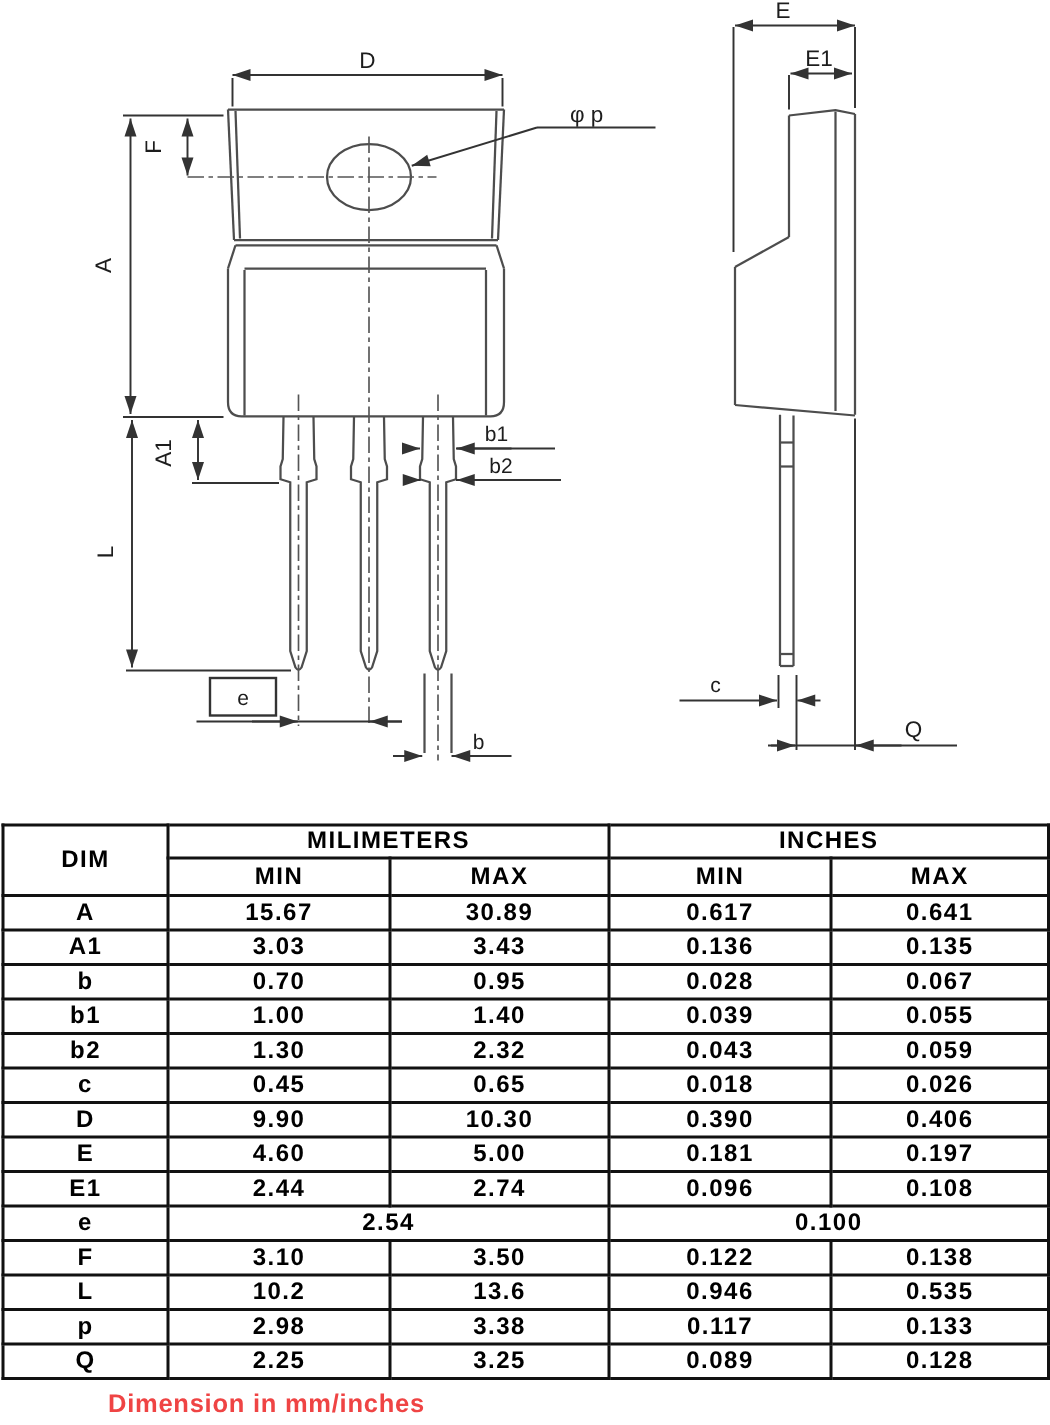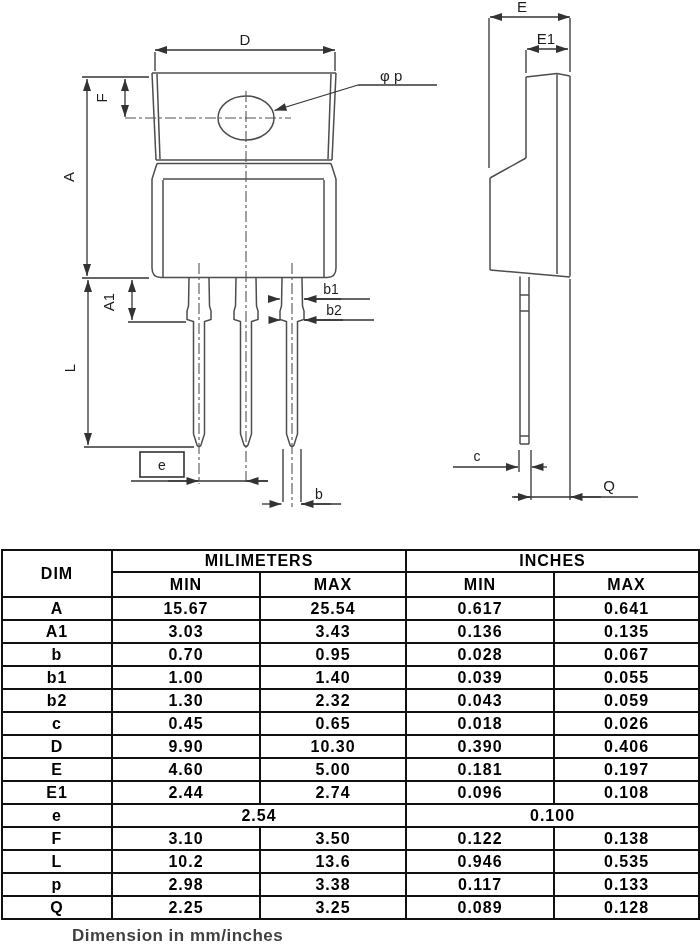--- a/index.html
+++ b/index.html
@@ -13,21 +13,21 @@
   table.spec{border-collapse:collapse;width:697px;table-layout:fixed;}
   table.spec th, table.spec td{
       border:2px solid #111;text-align:center;vertical-align:middle;
       font-size:16px;font-weight:bold;letter-spacing:1px;padding:0;
       font-family:"Liberation Sans", sans-serif;color:#000;}
   table.spec td{font-weight:bold;}
   tr.hdr1 th{height:20px;}
   tr.hdr2 th{height:23px;}
   tr.datarow td{height:21px;}
   .footer-note{position:absolute;left:72px;top:926px;font-size:17px;font-weight:bold;
-      letter-spacing:0.5px;color:#404040;}
+      letter-spacing:0.5px;color:#ef4444;}
 </style>
 </head>
 <body>
 
 <div class="page">
 
   <svg width="700" height="546" viewBox="0 0 700 546">
     <defs>
       <marker id="arr" markerUnits="userSpaceOnUse" markerWidth="14" markerHeight="10" refX="13" refY="5" orient="auto-start-reverse">
         <path d="M1,1 L13,5 L1,9 Z" fill="#333"></path>
@@ -205,21 +205,21 @@
       </tr>
       <tr class="hdr2">
         <th>MIN</th>
         <th>MAX</th>
         <th>MIN</th>
         <th>MAX</th>
       </tr>
       <tr class="datarow">
         <td>A</td>
         <td>15.67</td>
-        <td>25.54</td>
+        <td>30.89</td>
         <td>0.617</td>
         <td>0.641</td>
       </tr>
       <tr class="datarow">
         <td>A1</td>
         <td>3.03</td>
         <td>3.43</td>
         <td>0.136</td>
         <td>0.135</td>
       </tr>

